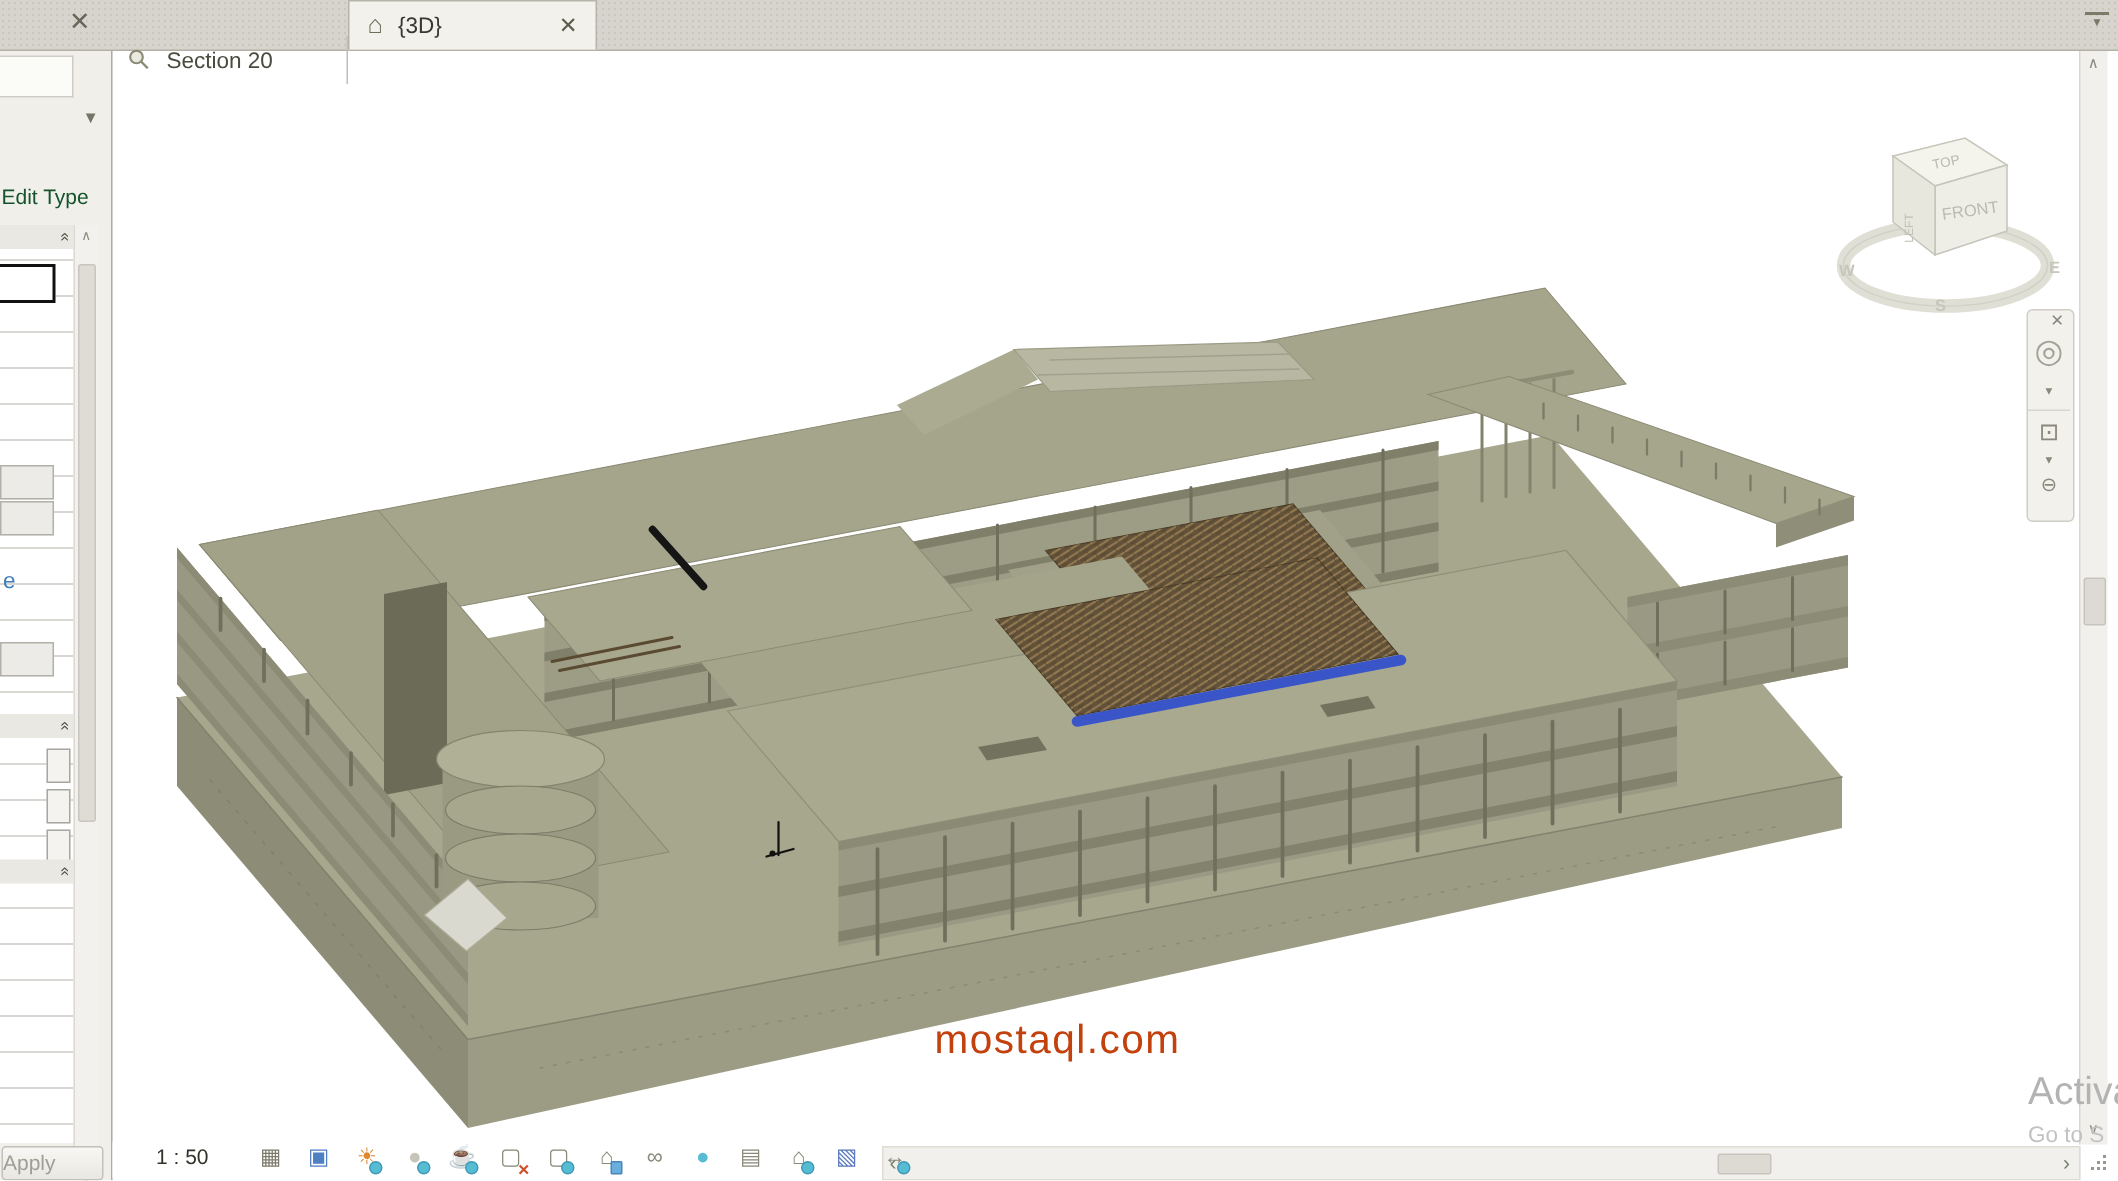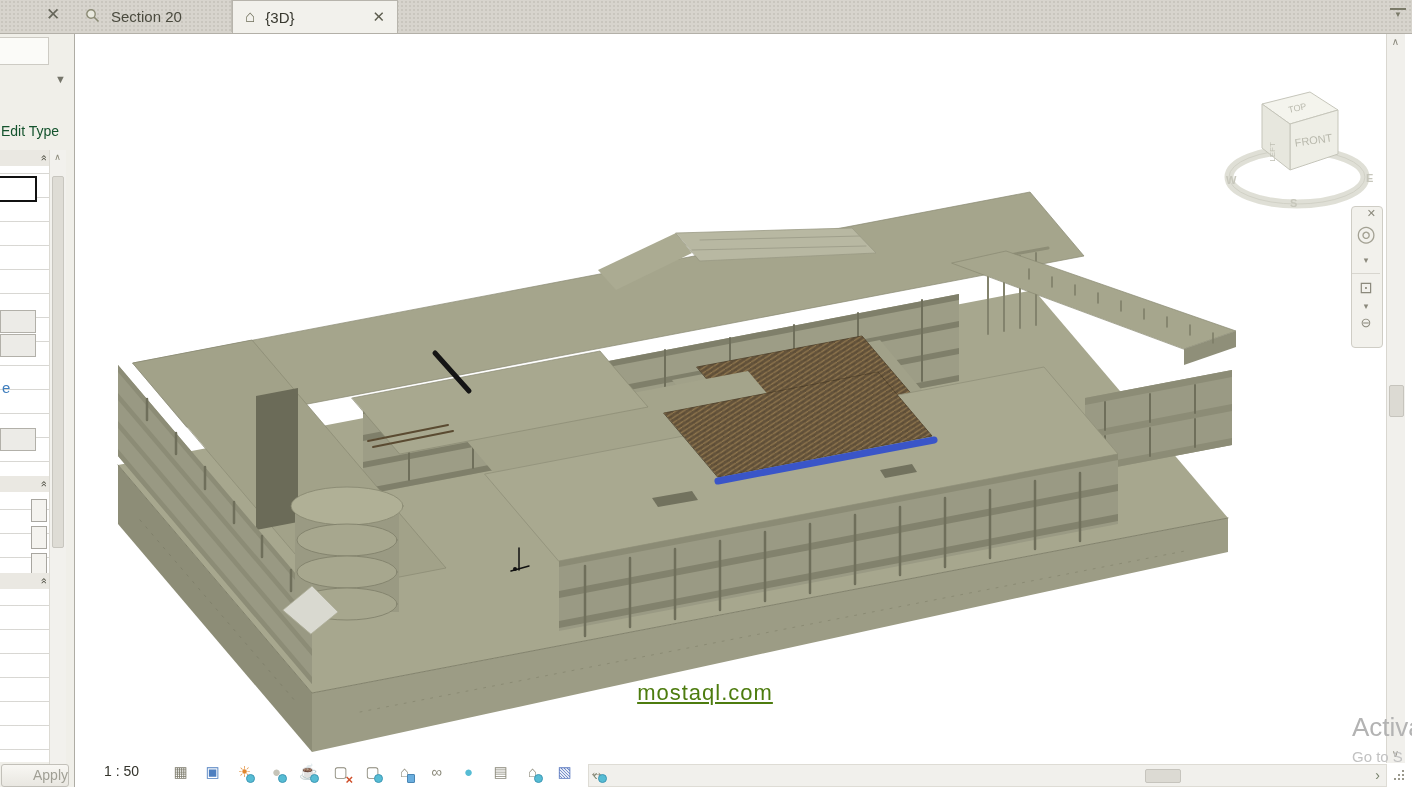--- a/index.html
+++ b/index.html
@@ -4,21 +4,21 @@
 <style>
   html,body{margin:0;padding:0;background:#fff;}
   .root{position:relative;width:1412px;height:787px;overflow:hidden;background:#fff;
         font-family:"Liberation Sans",sans-serif;-webkit-font-smoothing:antialiased;}
   
   .tabbar{position:absolute;left:0;top:0;width:1412px;height:33px;background:#d7d4cd;
     background-image:radial-gradient(#c9c6be 0.8px,transparent 0.9px);background-size:4px 4px;
     border-bottom:1px solid #b3b0a8;z-index:6;}
   .panel-corner-x{position:absolute;left:46px;top:4px;font-size:17px;color:#66665a;cursor:pointer;}
   .tab{position:absolute;top:0;height:32px;display:flex;align-items:center;}
-  .tab-inactive{left:74px;width:157px;border-right:1px solid #c1beb6;}
+  .tab-inactive{left:74px;width:157px;border-right:1px solid #c1beb6;margin-top:24px;}
   .tab-active{left:232px;width:164px;background:#f2f1ec;border:1px solid #b7b4ac;border-bottom:none;}
   .tab-label{font-size:15px;color:#4a4a3e;margin-left:10px;white-space:nowrap;}
   .tab-active .tab-label{color:#38382f;}
   .tab-close{position:absolute;right:12px;top:7px;font-size:15px;color:#5d5d4f;cursor:pointer;}
   .section-icon{margin-left:11px;width:16px;height:16px;}
   .home-icon{margin-left:12px;font-size:17px;color:#6e6e59;line-height:16px;}
   .ribbon-more{position:absolute;right:6px;top:8px;width:16px;text-align:center;color:#7a7a68;
     border-top:2px solid #7a7a68;font-size:8px;line-height:10px;cursor:pointer;z-index:7;}
   
   .props{position:absolute;left:0;top:33px;width:74px;height:754px;background:#f0efe9;
@@ -32,21 +32,21 @@
   .dblchev{position:absolute;right:3px;display:inline-block;transform:rotate(-90deg);
     font-size:11px;color:#4a4a3e;line-height:14px;cursor:pointer;}
   .type-input{position:absolute;left:-3px;top:26px;width:36px;height:22px;background:#fff;border:2px solid #111;}
   .val-btn{position:absolute;left:0;width:34px;height:21px;background:#ecebe7;border:1px solid #b2b0a9;cursor:pointer;}
   .plink{position:absolute;left:2px;font-size:15px;color:#3e7dbd;cursor:pointer;}
   .chk{position:absolute;left:31px;width:14px;height:21px;background:#f4f3ef;border:1px solid #a8a6a0;cursor:pointer;}
   .pscroll{position:absolute;left:49px;top:117px;width:16px;height:645px;background:#f2f1ed;border-left:1px solid #dcdad3;}
   .pscroll .arr{position:absolute;left:0;width:15px;text-align:center;font-size:9px;color:#8b8979;cursor:pointer;}
   .pthumb{position:absolute;left:2px;top:26px;width:10px;height:370px;background:#dedcd5;border:1px solid #c8c6bf;border-radius:2px;cursor:pointer;}
   .apply-btn{position:absolute;left:1px;top:731px;width:66px;height:21px;border:1px solid #c2c0b9;border-radius:3px;
-    background:linear-gradient(#f8f7f3,#e9e7e1);color:#a09f95;font-size:14px;text-align:right;line-height:21px;cursor:pointer;}
+    background:linear-gradient(#f8f7f3,#e9e7e1);color:#a09f95;font-size:14px;text-align:left;line-height:21px;cursor:pointer;}
   
   .vscroll{position:absolute;left:1386px;top:33px;width:18px;height:730px;background:#f1f0ec;border-left:1px solid #d9d7d0;z-index:5;}
   .vscroll .arr{position:absolute;left:0;width:17px;text-align:center;font-size:10px;color:#8a887c;cursor:pointer;}
   .vthumb{position:absolute;left:2px;top:352px;width:13px;height:30px;background:#dcdad3;border:1px solid #c6c4bd;border-radius:2px;cursor:pointer;}
   .hscroll{position:absolute;left:588px;top:764px;width:797px;height:21px;background:#f1f0ec;border:1px solid #dedcd5;z-index:5;}
   .hscroll .arr{position:absolute;top:1px;font-size:14px;color:#76816b;cursor:pointer;line-height:18px;}
   .hthumb{position:absolute;left:556px;top:4px;width:34px;height:12px;background:#dcdad3;border:1px solid #c6c4bd;border-radius:2px;cursor:pointer;}
   .grip{position:absolute;left:1392px;top:768px;width:14px;height:14px;z-index:6;cursor:nwse-resize;}
   .grip i{position:absolute;width:2px;height:2px;background:#9a988c;}
   
@@ -66,21 +66,21 @@
   .nb-i0{top:0px;font-size:11px;text-align:right;padding-right:4px;width:24px;}
   .nb-i1{top:14px;font-size:22px;color:#a3a193;}
   .nb-i2{top:48px;font-size:9px;}
   .nb-i3{top:66px;font-size:16px;border-top:1px solid #d8d6cf;padding-top:4px;width:28px;}
   .nb-i4{top:94px;font-size:9px;}
   .nb-i5{top:108px;font-size:13px;}
   .viewcube{position:absolute;left:1222px;top:82px;z-index:4;opacity:.8;}
   
   .wm-center{position:absolute;left:575px;top:678px;width:260px;text-align:center;z-index:0;color:#dadada;}
   .wm-ar{font-family:"DejaVu Sans",sans-serif;font-size:44px;font-weight:bold;line-height:50px;}
-  .wm-en{font-size:22px;letter-spacing:1px;line-height:30px;color:#4d7c0f;text-decoration:underline;}
+  .wm-en{font-size:27px;letter-spacing:1px;line-height:30px;color:#c2410c;}
   .activate{position:absolute;left:1352px;top:712px;z-index:7;pointer-events:none;white-space:nowrap;}
   .activate .l1{font-size:26px;color:#b3b3b3;}
   .activate .l2{font-size:15px;color:#c2c2c2;margin-top:5px;}
   .model{position:absolute;left:0;top:0;z-index:1;}
 </style>
 </head>
 <body>
 
 <div class="root">
 

